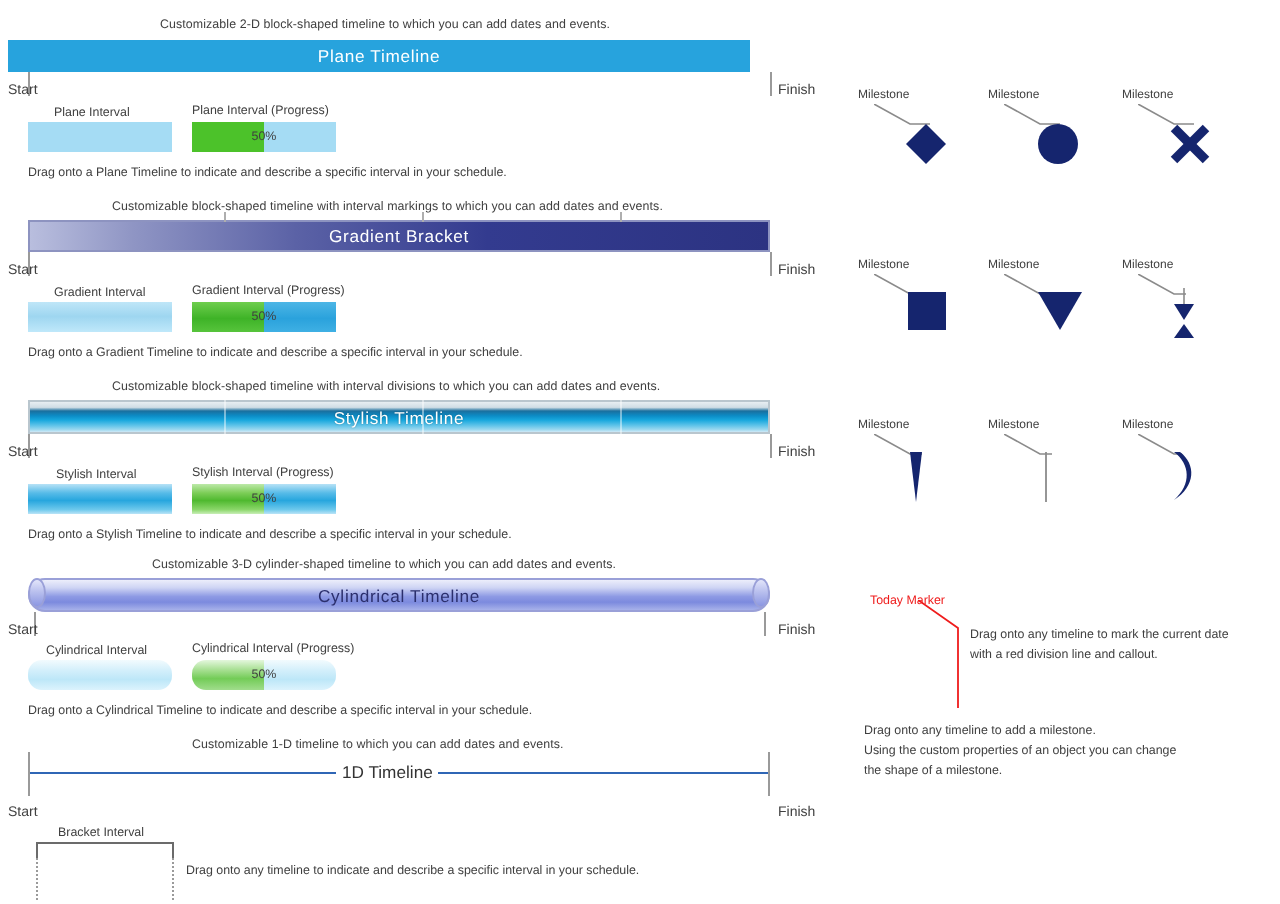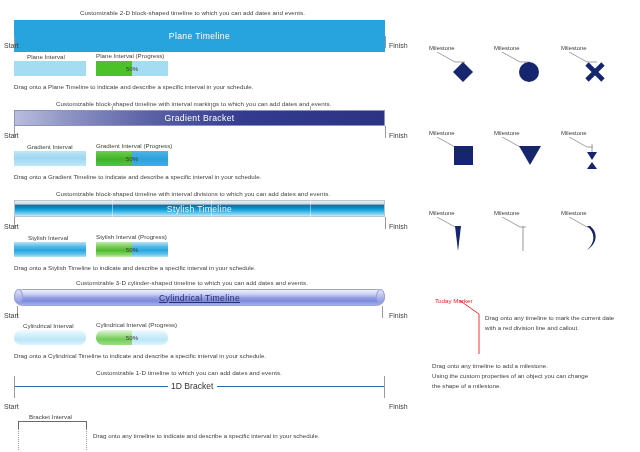--- a/index.html
+++ b/index.html
@@ -76,21 +76,21 @@
   .styl-prog-rest {
     background: linear-gradient(to bottom,#b7e2f6 0%,#57bbe8 30%,#27a6de 55%,#6cc8ec 85%,#bbe4f7 100%);
   }
 
   
   .cyl-bar {
     background: linear-gradient(to bottom,#eceefb 0%,#ced4f4 26%,#8e9ae4 55%,#7c8ade 74%,#a7b1ea 100%);
     border:1px solid #9aa0d8;
     border-radius: 9px;
   }
-  .cyl-bar .bar-title { color:#2b2f6d;text-decoration:underline; }
+  .cyl-bar .bar-title { color:#2b2f6d; }
   .cyl-cap {
     position:absolute; top:-1px; width:9px; height:100%;
     background: linear-gradient(to bottom,#e2e5fa,#b9c0ee 45%,#8c97e2);
     border:1px solid #9aa0d8;
     border-radius:50%;
   }
   .cyl-chip {
     background: linear-gradient(to bottom,#f2fbfe 0%,#d3effb 35%,#bde7f8 65%,#dcf3fd 100%);
     border-radius: 7px;
   }
@@ -143,21 +143,21 @@
     position:absolute; font-size:6.2px; color:#3f3f3f; white-space:nowrap;
   }
 </style>
 </head>
 <body>
 
 <div class="stage">
 
   <div class="abs caption" style="left:80px; top:9px;">Customizable 2-D block-shaped timeline to which you can add dates and events.</div>
 
-  <div class="abs plane-bar" style="left:14px; top:20px; width:371px; height:32px;">
+  <div class="abs plane-bar" style="left:4px; top:20px; width:371px; height:16px;">
     <div class="bar-title">Plane Timeline</div>
   </div>
   <div class="tick-v" style="left:14px; top:36px; height:12px;"></div>
   <div class="tick-v" style="left:385px; top:36px; height:12px;"></div>
   <div class="abs endlabel" style="left:4px; top:42px;">Start</div>
   <div class="abs endlabel" style="left:389px; top:42px;">Finish</div>
 
   <div class="abs chip-label" style="left:27px; top:53px;">Plane Interval</div>
   <div class="abs plane-chip" style="left:14px; top:61px; width:72px; height:15px;"></div>
 
@@ -238,21 +238,21 @@
     <div class="chip-body" style="left:0;top:0;width:100%;height:100%;">50%</div>
   </div>
   <div class="abs drag-note" style="left:14px; top:352px;">Drag onto a Cylindrical Timeline to indicate and describe a specific interval in your schedule.</div>
 
   <div class="abs caption" style="left:96px; top:369px;">Customizable 1-D timeline to which you can add dates and events.</div>
 
   <div class="abs" style="left:14px; top:376px; width:371px; height:22px;">
     <div class="oned-line" style="left:0; top:10px; width:371px;"></div>
     <div class="tick-v" style="left:0; top:0px; height:22px;"></div>
     <div class="tick-v" style="left:370px; top:0px; height:22px;"></div>
-    <div class="oned-title" style="left:154px; top:5px;">1D Bracket</div>
+    <div class="oned-title" style="left:154px; top:5px;">1D Timeline</div>
   </div>
   <div class="abs endlabel" style="left:4px; top:403px;">Start</div>
   <div class="abs endlabel" style="left:389px; top:403px;">Finish</div>
 
   <div class="abs chip-label" style="left:29px; top:413px;">Bracket Interval</div>
   <div class="abs bracket" style="left:18px; top:421px; width:69px; height:8px;"></div>
   <div class="abs bracket-dash-l" style="left:18px; top:429px; height:21px;"></div>
   <div class="abs bracket-dash-r" style="left:86px; top:429px; height:21px;"></div>
   <div class="abs drag-note" style="left:93px; top:432px;">Drag onto any timeline to indicate and describe a specific interval in your schedule.</div>
 

